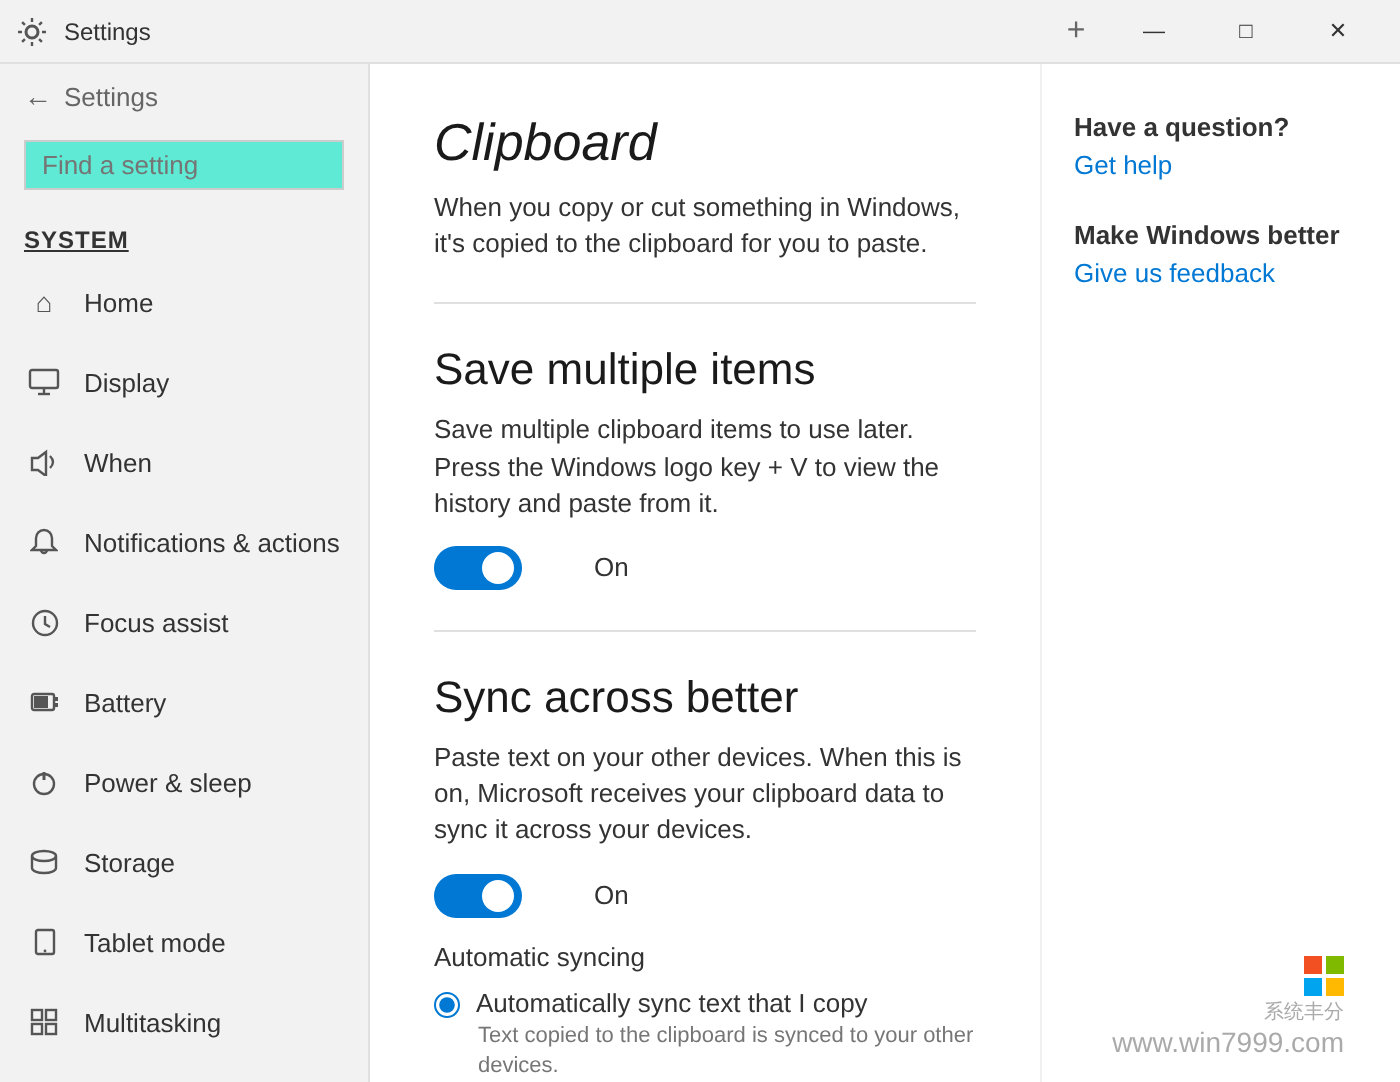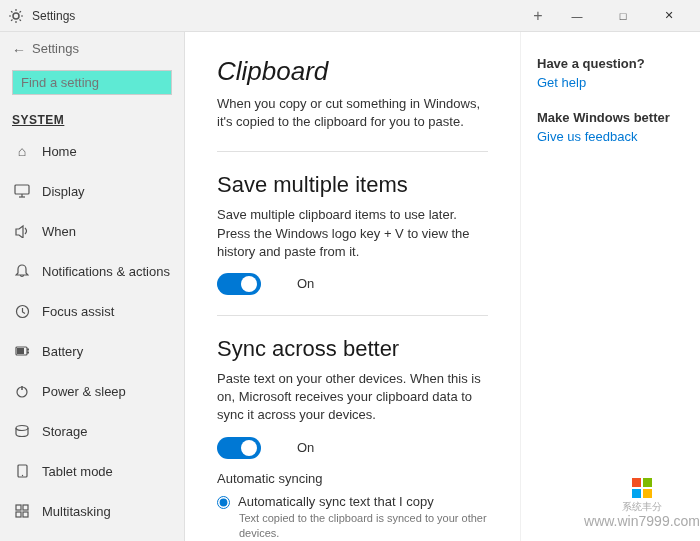--- a/index.html
+++ b/index.html
@@ -274,21 +274,21 @@
   <div class="right-panel">
     <div style="margin-bottom:16px;">
       <div class="help-title">Have a question?</div>
       <a class="help-link" href="#">Get help</a>
     </div>
     <div>
       <div class="help-title">Make Windows better</div>
       <a class="help-link" href="#">Give us feedback</a>
     </div>
 
-    <div style="position:absolute; bottom:12px; right:0; text-align:center;">
+    <div style="position:absolute; bottom:12px; right:28px; text-align:right;">
       <div style="display:inline-grid; grid-template-columns:1fr 1fr; gap:2px; width:20px; height:20px; margin-bottom:2px;">
         <div style="background:#f25022; width:9px; height:9px;"></div>
         <div style="background:#7fba00; width:9px; height:9px;"></div>
         <div style="background:#00a4ef; width:9px; height:9px;"></div>
         <div style="background:#ffb900; width:9px; height:9px;"></div>
       </div>
       <div style="font-size:10px; color:#aaa; line-height:1.3;">系统丰分</div>
       <div style="font-size:14px; color:#aaa;">www.win7999.com</div>
     </div>
   </div>

